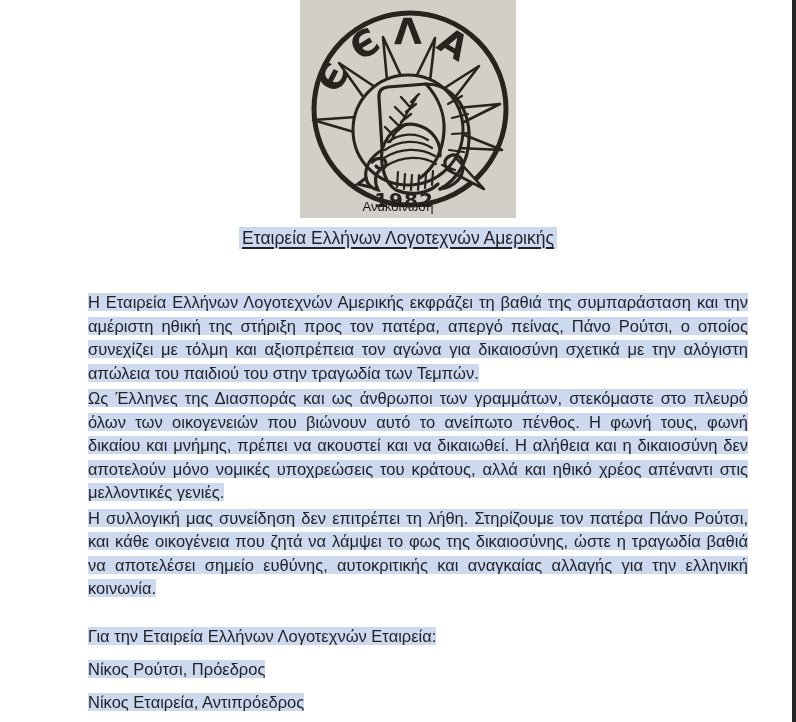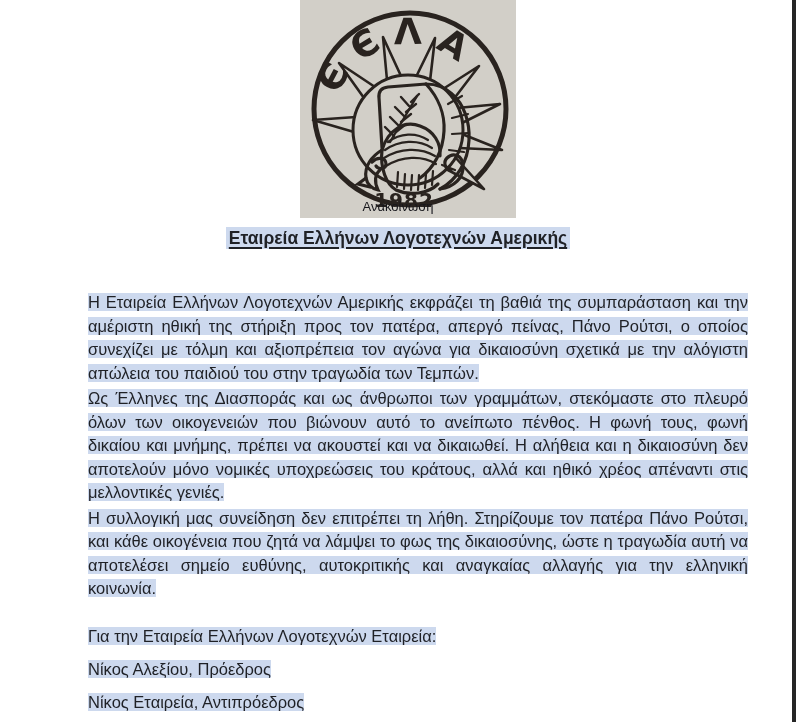--- a/index.html
+++ b/index.html
@@ -25,21 +25,21 @@
   .announcement {
     position: relative;
     margin-top: -19px;
     font-size: 13px;
     color: #17171c;
     text-align: center;
   }
   .doc-title {
     margin: 13px 0 0 0;
     font-size: 17.5px;
-    font-weight: bold;
+    font-weight: normal;
     text-align: center;
     line-height: 22px;
   }
   .hl { background: #cdd9ee; }
   .title-hl {
     text-decoration: underline;
     text-decoration-thickness: 1.5px;
     text-underline-offset: 3px;
     padding: 1px 3px;
   }
@@ -138,23 +138,23 @@
     </svg>
 
     <div class="announcement">Ανακοίνωση</div>
 
     <h1 class="doc-title"><span class="hl title-hl">Εταιρεία Ελλήνων Λογοτεχνών Αμερικής</span></h1>
   </header>
 
   <main class="content">
     <p class="body"><span class="hl">Η Εταιρεία Ελλήνων Λογοτεχνών Αμερικής εκφράζει τη βαθιά της συμπαράσταση και την αμέριστη ηθική της στήριξη προς τον πατέρα, απεργό πείνας, Πάνο Ρούτσι, ο οποίος συνεχίζει με τόλμη και αξιοπρέπεια τον αγώνα για δικαιοσύνη σχετικά με την αλόγιστη απώλεια του παιδιού του στην τραγωδία των Τεμπών.</span></p>
     <p class="body"><span class="hl">Ως Έλληνες της Διασποράς και ως άνθρωποι των γραμμάτων, στεκόμαστε στο πλευρό όλων των οικογενειών που βιώνουν αυτό το ανείπωτο πένθος. Η φωνή τους, φωνή δικαίου και μνήμης, πρέπει να ακουστεί και να δικαιωθεί. Η αλήθεια και η δικαιοσύνη δεν αποτελούν μόνο νομικές υποχρεώσεις του κράτους, αλλά και ηθικό χρέος απέναντι στις μελλοντικές γενιές.</span></p>
-    <p class="body"><span class="hl">Η συλλογική μας συνείδηση δεν επιτρέπει τη λήθη. Στηρίζουμε τον πατέρα Πάνο Ρούτσι, και κάθε οικογένεια που ζητά να λάμψει το φως της δικαιοσύνης, ώστε η τραγωδία αυτή να αποτελέσει σημείο ευθύνης, αυτοκριτικής και αναγκαίας αλλαγής για την ελληνική κοινωνία.</span></p>
+    <p class="body"><span class="hl">Η συλλογική μας συνείδηση δεν επιτρέπει τη λήθη. Στηρίζουμε τον πατέρα Πάνο Ρούτσι, και κάθε οικογένεια που ζητά να λάμψει το φως της δικαιοσύνης, ώστε η τραγωδία βαθιά να αποτελέσει σημείο ευθύνης, αυτοκριτικής και αναγκαίας αλλαγής για την ελληνική κοινωνία.</span></p>
 
     <section class="closing">
       <p><span class="hl">Για την Εταιρεία Ελλήνων Λογοτεχνών Εταιρεία:</span></p>
-      <p><span class="hl">Νίκος Αλεξίου, Πρόεδρος</span></p>
+      <p><span class="hl">Νίκος Ρούτσι, Πρόεδρος</span></p>
       <p><span class="hl">Νίκος Εταιρεία, Αντιπρόεδρος</span></p>
     </section>
   </main>
 
   <div class="edge-bar"></div>
 </div>
 
 </body></html>

